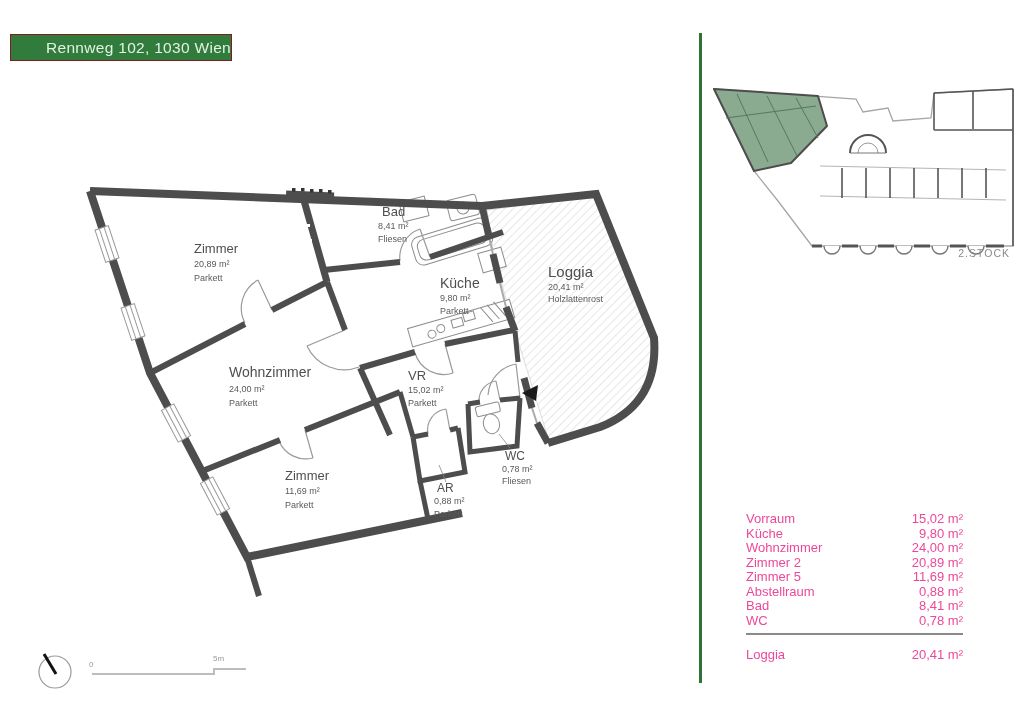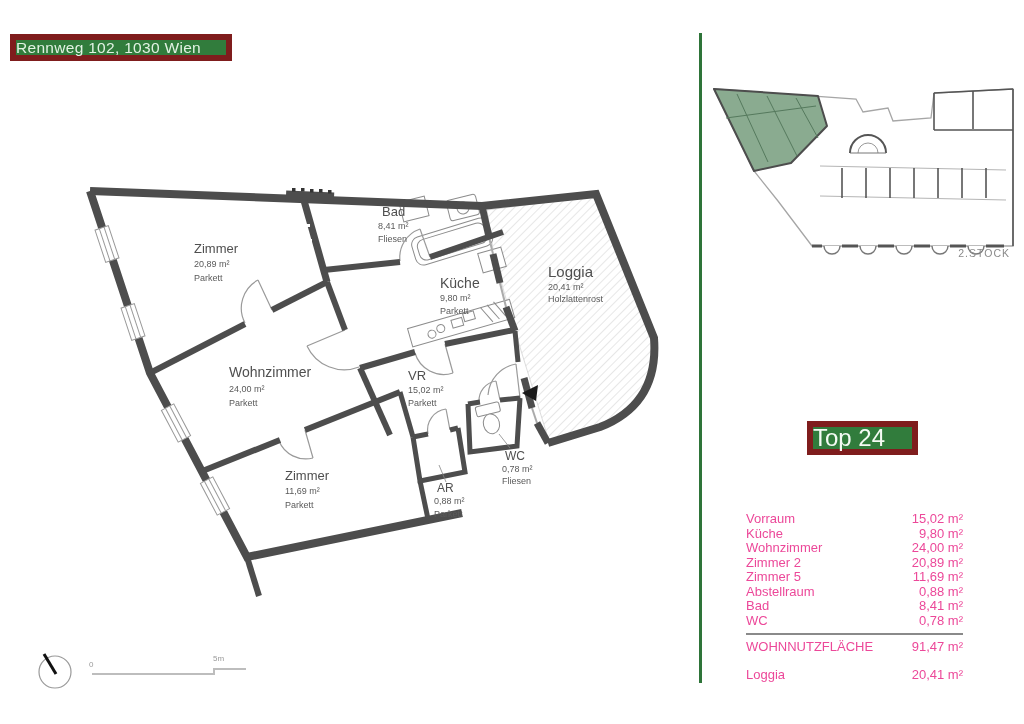--- a/index.html
+++ b/index.html
@@ -1,19 +1,19 @@
 <!DOCTYPE html>
 <html><head>
 <meta charset="utf-8">
 <style>
   html,body{margin:0;padding:0;background:#e8e8e8;}
   #page{position:relative;width:1024px;height:724px;background:#ffffff;overflow:hidden;
         font-family:"Liberation Sans", sans-serif;}
-  .badge{position:absolute;background:#317c3c;border:6px solid #7f1d1d;color:#e2f2e3;
-         display:flex;align-items:center;justify-content:flex-start;box-sizing:border-box;}
+  .badge{position:absolute;background:#317c3c;border:1px solid #7f1d1d;color:#e2f2e3;
+         display:flex;align-items:center;justify-content:flex-end;box-sizing:border-box;}
   #address-badge{left:10px;top:34px;width:222px;height:27px;font-size:15.5px;letter-spacing:.3px;}
   #unit-badge{left:807px;top:421px;width:111px;height:34px;font-size:24px;color:#f4fbf4;}
   #green-line{position:absolute;left:699px;top:33px;width:3px;height:650px;background:#2e7439;}
   #plan-svg{position:absolute;left:0;top:0;}
   .planname{font-size:13px;fill:#4f4f4f;}
   .planname-lg{font-size:14px;fill:#4f4f4f;}
   .planname-sm{font-size:12px;fill:#4f4f4f;}
   .plansub{font-size:9px;fill:#5a5a5a;}
   .floorlbl{font-size:10.5px;fill:#8a8a8a;letter-spacing:1px;}
   .scalelbl{font-size:8px;fill:#9a9a9a;}
@@ -284,23 +284,20 @@
       <text x="1010" y="257" text-anchor="end" class="floorlbl">2.STOCK</text>
     </g>
   </svg>
 
   <div id="green-line"></div>
 
   <div id="address-badge" class="badge">
     <span>Rennweg 102, 1030 Wien</span>
   </div>
 
-  <div id="unit-badge" class="badge">
-    <span>Top 24</span>
-  </div>
 
   <div id="area-table">
     <div class="row">
       <span>Vorraum</span>
       <span class="val">15,02 m²</span>
     </div>
     <div class="row">
       <span>Küche</span>
       <span class="val">9,80 m²</span>
     </div>
@@ -322,23 +319,19 @@
     </div>
     <div class="row">
       <span>Bad</span>
       <span class="val">8,41 m²</span>
     </div>
     <div class="row">
       <span>WC</span>
       <span class="val">0,78 m²</span>
     </div>
     <div id="table-divider"></div>
-    <div class="row" id="total-row">
-      <span>WOHNNUTZFLÄCHE</span>
-      <span class="val">91,47 m²</span>
-    </div>
     <div class="row" id="loggia-row">
       <span>Loggia</span>
       <span class="val">20,41 m²</span>
     </div>
   </div>
 
 </div>
 
 </body></html>

